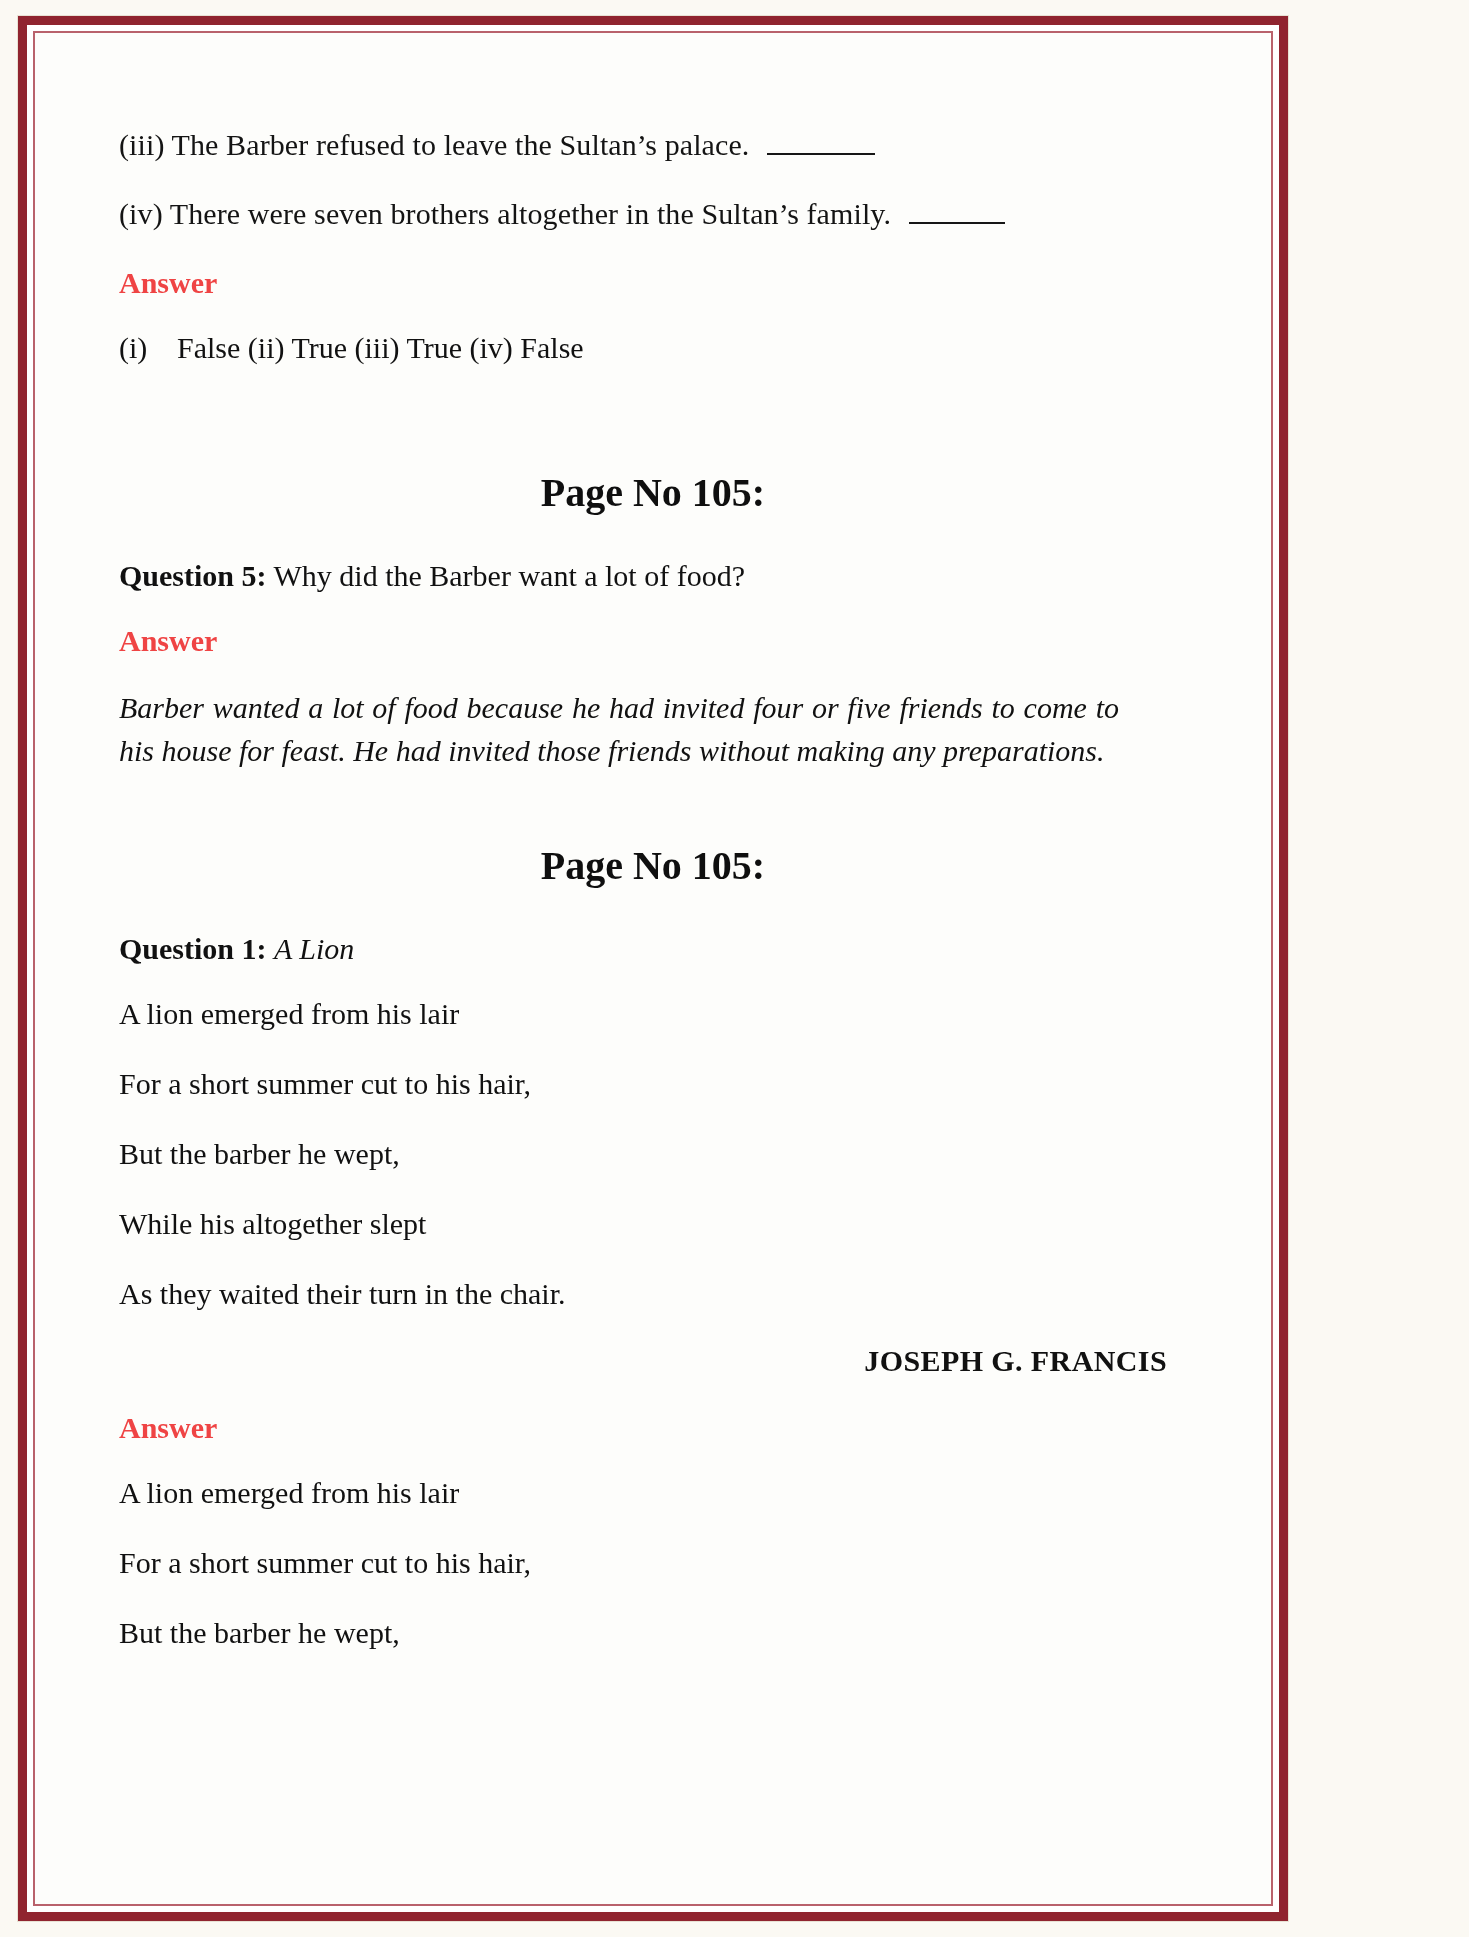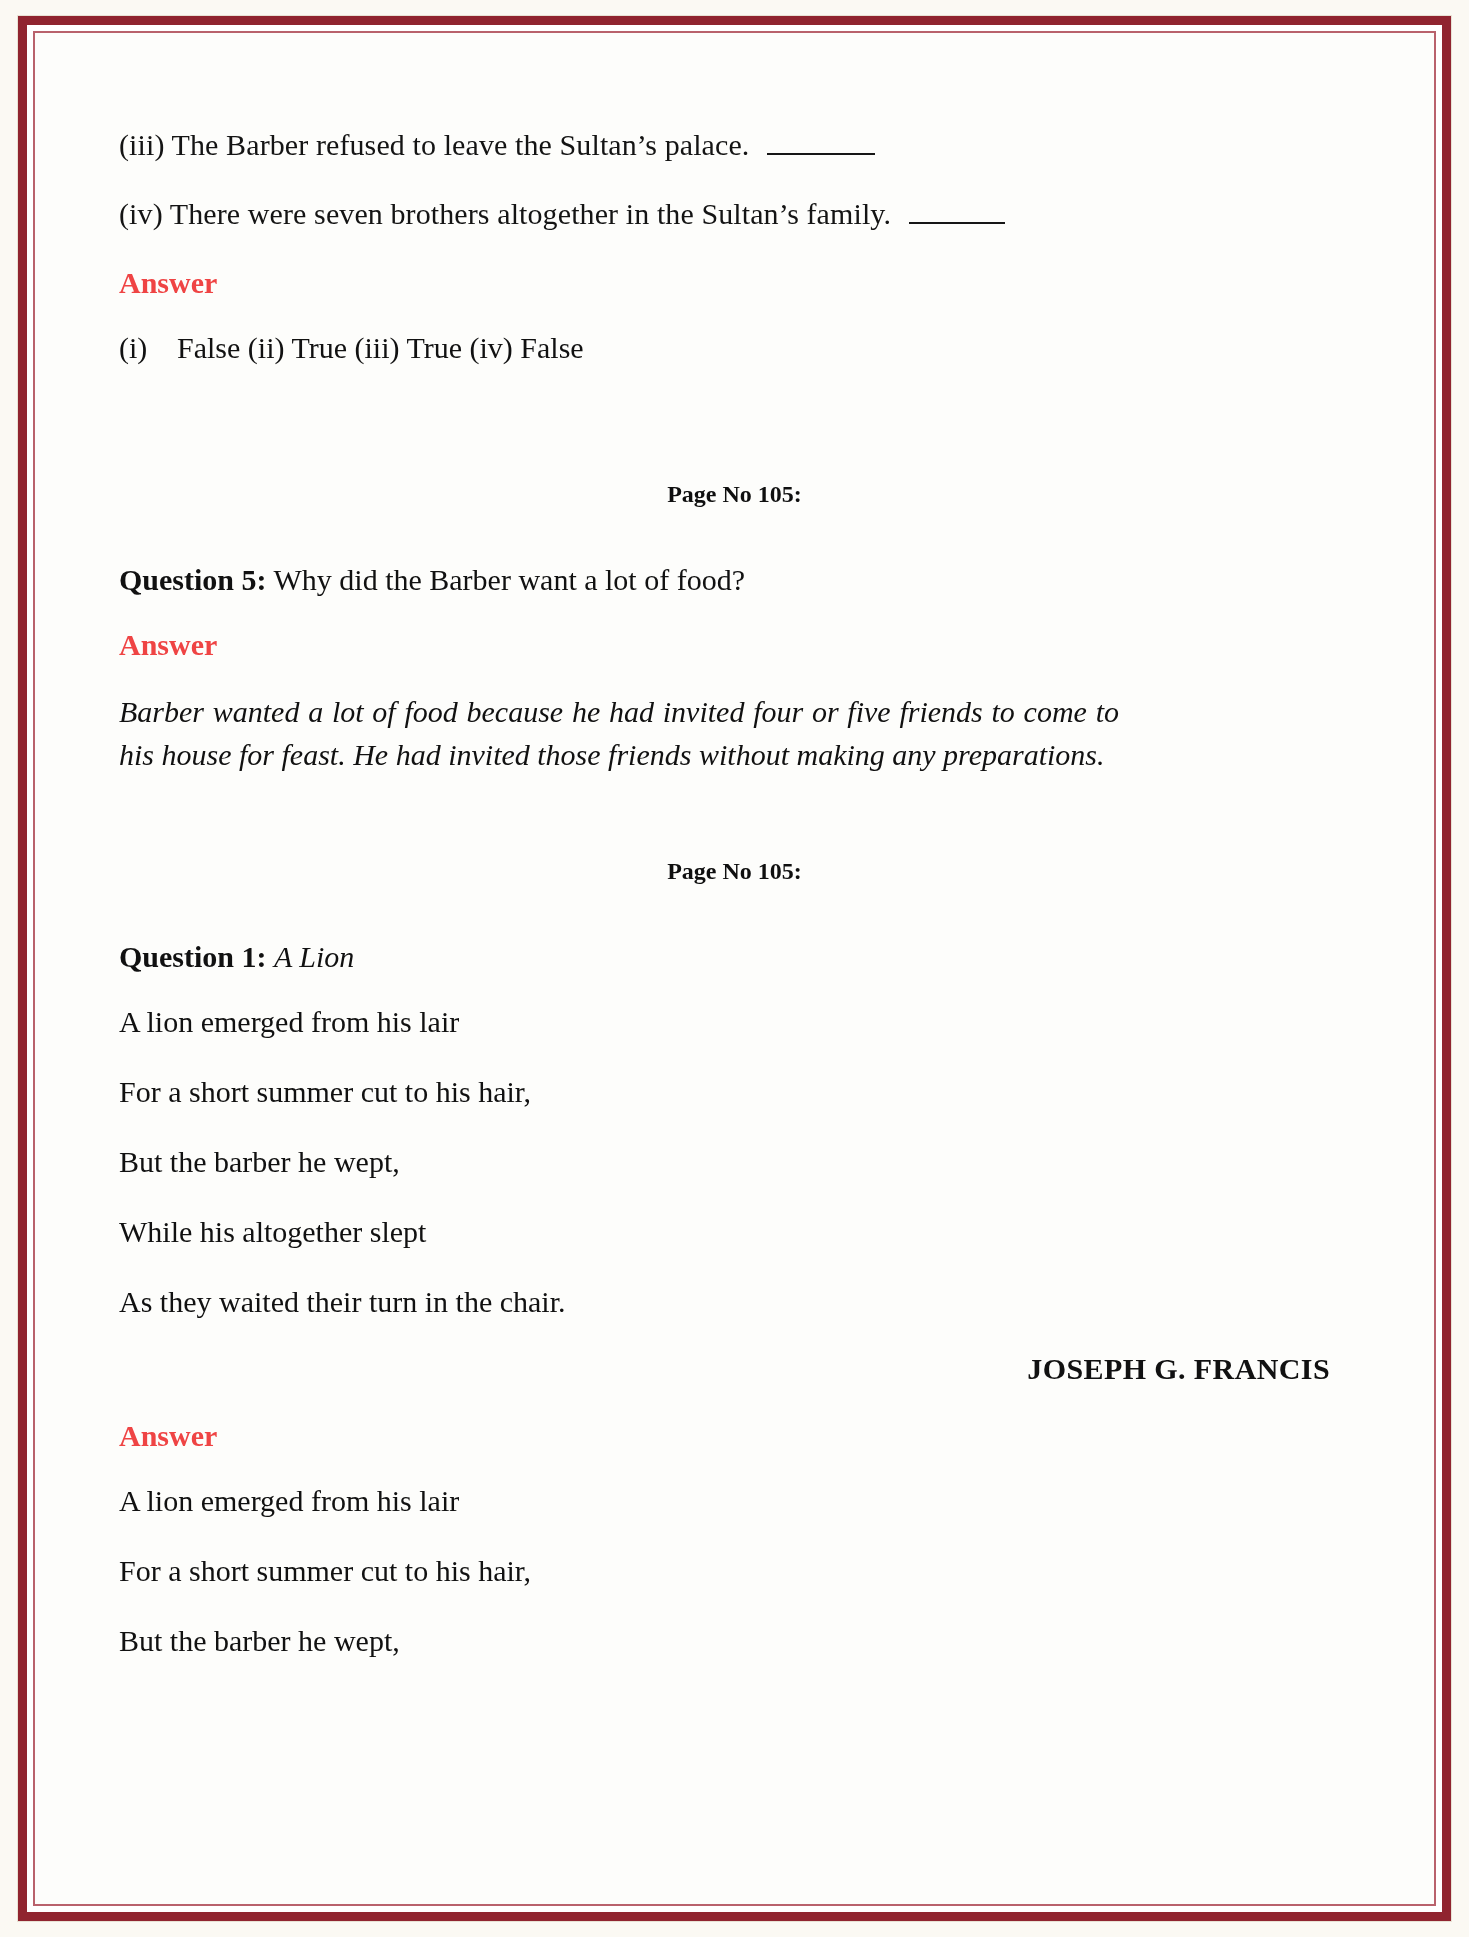--- a/index.html
+++ b/index.html
@@ -16,21 +16,21 @@
     overflow: hidden;
   }
 
   
   .page-frame {
     position: absolute;
     left: 18px;
     top: 16px;
     right: 18px;
     bottom: 16px;
-    width: 1433px;
+    width: 1270px;
     height: 1905px;
     box-sizing: border-box;
     background: #ffffff;
     border: 9px solid #90242f;
     box-shadow: 0 0 0 1px #e8e2d4;
   }
   .page-frame-inner {
     position: absolute;
     left: 6px;
     top: 6px;
@@ -82,22 +82,22 @@
   .tf-answers {
     font-size: 30px;
     line-height: 1.3;
     margin: 0 0 26px 0;
   }
   .tf-answers .roman-lead { display: inline-block; min-width: 58px; }
 
   .page-heading {
     text-align: center;
     font-weight: bold;
-    font-size: 24px;
-    margin: 12px;
+    font-size: 40px;
+    margin: 0;
     padding: 0;
     color: #0f0f0f;
   }
 
   .gap-before-heading { height: 76px; }
   .gap-after-heading  { height: 40px; }
   .gap-section        { height: 70px; }
 
   .qline {
     font-size: 30px;

